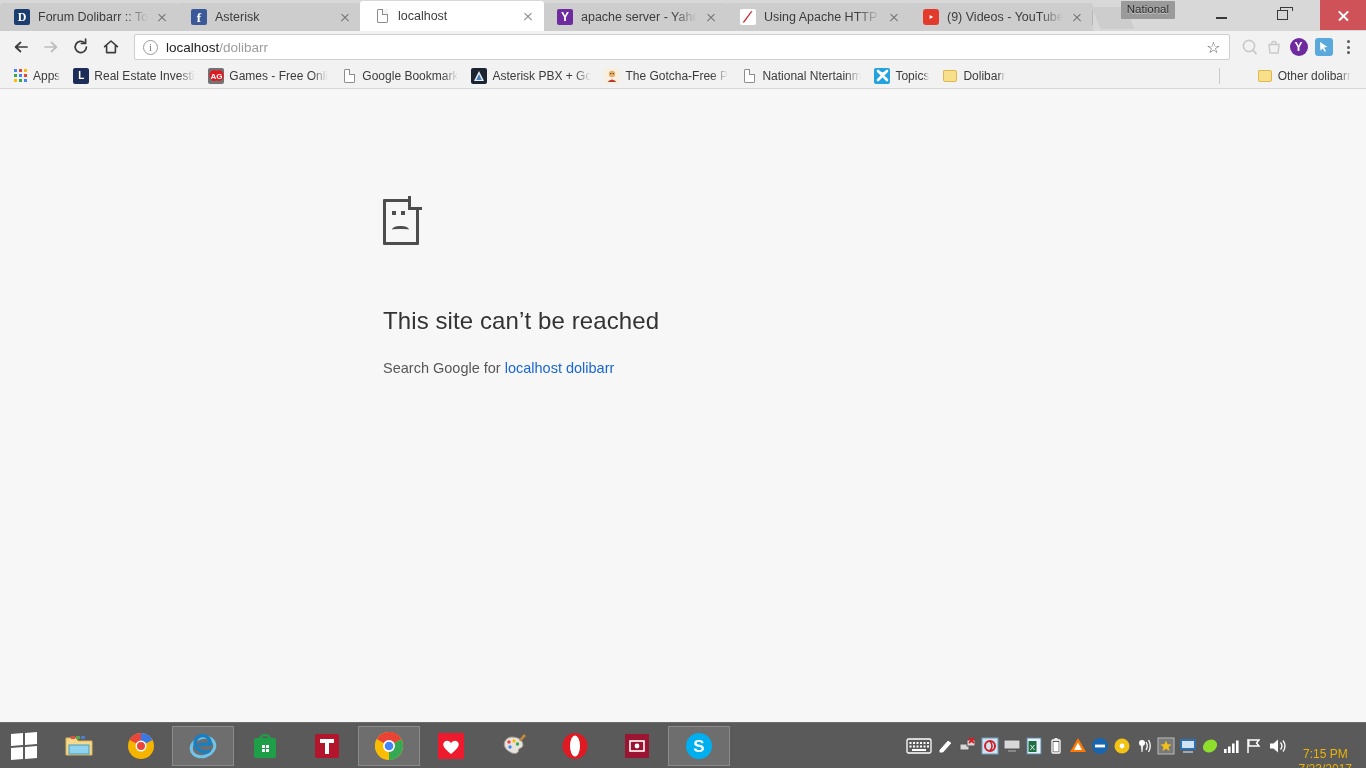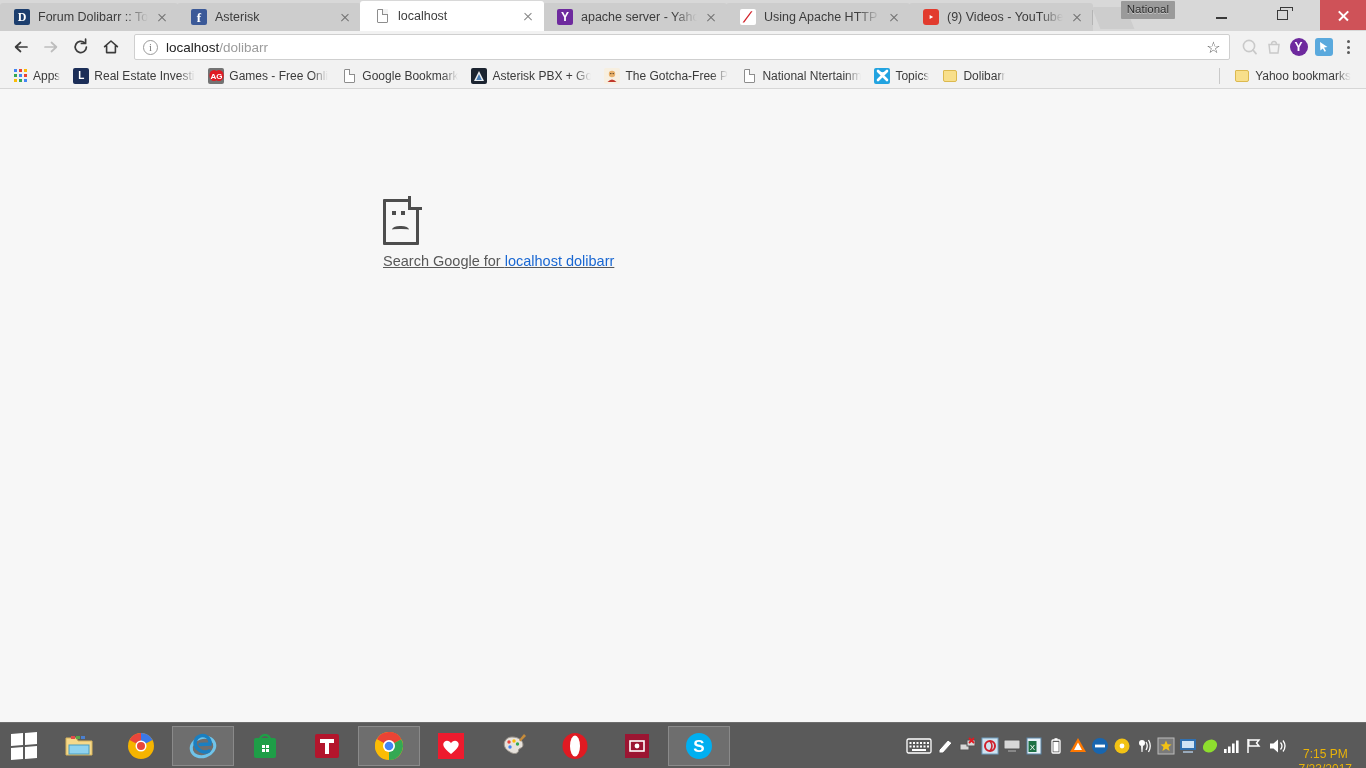--- a/index.html
+++ b/index.html
@@ -192,21 +192,21 @@
   .sadfile .mouth {
     position:absolute; left:9px; top:27px; width:17px; height:8px;
     border-top:3px solid #4d4d4d; border-radius:46% 46% 0 0;
   }
   .err-title {
     font-size:24px; color:#333; font-weight:normal;
     margin-top:62px; letter-spacing:.1px;
   }
   .err-reason { font-size:14.5px; color:#585858; margin-top:23px; }
   .err-reason b { color:#333; font-weight:bold; }
-  .err-search { font-size:14.5px; color:#585858; margin-top:8px;text-decoration:underline; }
+  .err-search { font-size:14.5px; color:#585858; margin-top:25px; }
   .err-search a { color:#1967d2; text-decoration:none; }
   .err-code { font-size:12.5px; color:#646464; margin-top:27px; letter-spacing:.2px; }
 
   
   .taskbar {
     position:absolute; left:0; bottom:0; width:1366px; height:46px;
     background:#5a5a5a; display:flex; align-items:center;
     border-top:1px solid #6d6d6d;
   }
   .start {
@@ -468,35 +468,36 @@
           <span class="folder-ico"></span>
         </span>
       <span class="bm-label">Dolibarr</span>
     </div>
 
     <span class="bm-divider"></span>
     <div class="bm other-bm" style="max-width:142px">
       <span class="bm-ico" style="background:transparent">
           <span class="folder-ico"></span>
         </span>
-      <span class="bm-label">Yahoo bookmarks</span>
+      <span class="bm-label">Other dolibarr</span>
     </div>
   </div>
 
   <div class="viewport">
     <div class="errpage">
 
       <div class="sadfile">
         <span class="body"></span>
         <span class="fold"></span>
         <span class="eye l"></span>
         <span class="eye r"></span>
         <span class="mouth"></span>
       </div>
 
+      <h1 class="err-title">This site can’t be reached</h1>
 
 
       <p class="err-search">
         <span>Search Google for </span><a href="#">localhost dolibarr</a>
       </p>
 
     </div>
   </div>
 </div>
 

